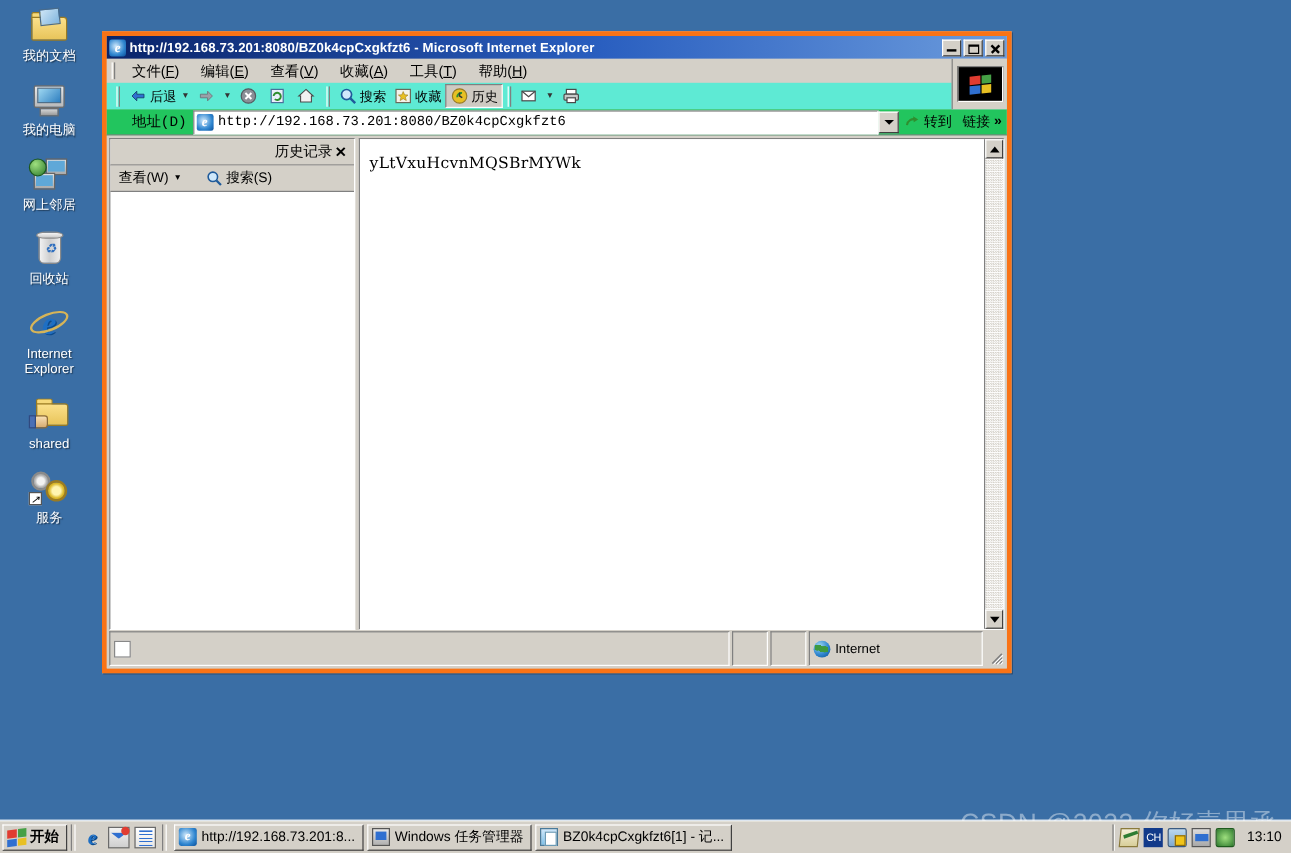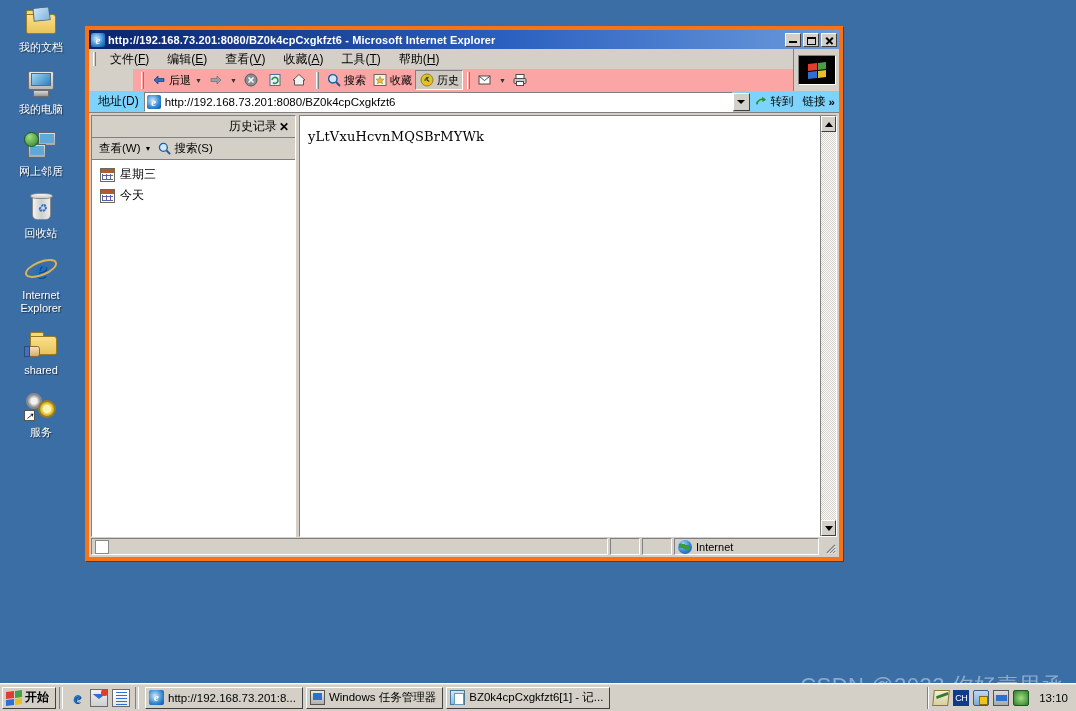--- a/index.html
+++ b/index.html
@@ -139,21 +139,21 @@
   .menu-row { display:flex; align-items:stretch; flex:none; height: 42px; position:relative; }
   .menubar {
     flex:1; height: 20px; display:flex; align-items:center; padding-left:4px;
     background:#d4d0c8;
   }
   .menubar .grip { width:3px; height:14px; border-left:1px solid #fff; border-right:1px solid #808080; margin-right:5px; }
   .menubar .mi { font-size:12px; color:#000; padding:1px 9px; white-space:nowrap; cursor:default; }
   .menubar .mi u { text-decoration: underline; }
 
   .toolbar {
-    height: 22px; display:flex; align-items:center; padding-left:4px; background:#fca5a5;margin-left:44px;
+    height: 22px; display:flex; align-items:center; padding-left:4px; background:#5eead4;
   }
   .tb-sep { width:3px; height:17px; border-left:1px solid #fff; border-right:1px solid #808080; margin:0 4px; }
   .tb-btn { display:flex; align-items:center; height:20px; padding:0 3px; font-size:11px; color:#000; white-space:nowrap; cursor:default;}
   .tb-btn.pressed { border:1px solid; border-color:#808080 #fff #fff #808080; background:#cecac2; }
   .tb-btn .ti { width:16px; height:16px; margin-right:2px; position:relative; flex:none;}
   .tb-arrow { font-size:7px; color:#333; margin:0 3px 0 1px; }
 
   .logo-box {
     position:absolute; right:0; top:0; width:46px; height:42px;
     background:#d4d0c8; display:flex; align-items:center; justify-content:center;
@@ -165,22 +165,23 @@
     display:flex; align-items:center; justify-content:center;
   }
   .win-flag { width:18px; height:15px; display:grid; grid-template-columns:1fr 1fr; grid-template-rows:1fr 1fr; gap:1px; transform: skewY(-6deg);}
   .win-flag i:nth-child(1){background:#e03c31;}
   .win-flag i:nth-child(2){background:#46a046;}
   .win-flag i:nth-child(3){background:#2f6fd0;}
   .win-flag i:nth-child(4){background:#e8c023;}
 
   
   .addr-row {
-    flex:none; height:22px; display:flex; align-items:center; background:#7dd3fc; padding-left:4px;
+    flex:none; height:22px; display:flex; align-items:center; background:#22c55e; padding-left:16px;
     border-bottom:1px solid #808080;
+    font-family:Liberation Mono, monospace;
   }
   .addr-label { font-size:12px; padding:0 5px; white-space:nowrap; }
   .addr-field {
     flex:1; height:20px; background:#fff; display:flex; align-items:center;
     border:1px solid; border-color:#808080 #fff #fff #808080; position:relative;
   }
   .addr-field .aico {
     width:14px; height:14px; margin:0 4px 0 2px; flex:none; border-radius:2px;
     background: radial-gradient(circle at 40% 40%, #cfe8fb 0%, #2f86d0 60%, #0a4f9a 100%);
     position:relative;
@@ -206,21 +207,21 @@
     border:1px solid; border-color:#808080 #fff #fff #808080;
     display:flex; flex-direction:column; min-height:0;
   }
   .eb-header {
     height:22px; flex:none; display:flex; align-items:center; justify-content:flex-end;
     background:#d4d0c8; padding:0 4px 0 6px; border-bottom:1px solid #808080;
   }
   .eb-title { font-size:12px; color:#000; }
   .eb-close { font-size:12px; font-weight:bold; color:#000; cursor:default; padding:0 2px; }
   .eb-toolbar {
-    height:22px; flex:none; display:flex; align-items:center; gap:0;
+    height:22px; flex:none; display:flex; align-items:center; gap:14px;
     background:#d4d0c8; padding:0 4px; border-bottom:1px solid #808080;
   }
   .eb-tb-item { display:flex; align-items:center; font-size:11.5px; padding:1px 3px; white-space:nowrap; cursor:default;}
   .eb-tb-item .ebi { width:15px; height:15px; margin-right:2px; position:relative; flex:none;}
   .eb-list { flex:1; background:#fff; padding:4px 0 0 8px; min-height:0; overflow:hidden; }
   .eb-item { display:flex; align-items:center; font-size:12px; color:#000; padding:2px 0; cursor:default;}
   .eb-item .cal {
     width:15px; height:14px; margin-right:5px; flex:none; position:relative;
     background:#fff; border:1px solid #6a6a5a;
   }
@@ -248,21 +249,21 @@
   }
   .sbtn {
     height:16px; background:#d4d0c8; border:1px solid; border-color:#fff #404040 #404040 #fff;
     display:flex; align-items:center; justify-content:center; flex:none;
   }
   .sbtn i { border-left:4px solid transparent; border-right:4px solid transparent; }
   .sbtn.up i { border-bottom:5px solid #000; }
   .sbtn.dn i { border-top:5px solid #000; }
 
   
-  .statusbar { flex:none; height:20px; display:flex; align-items:stretch; background:#d4d0c8; padding:1px 2px 2px 2px; gap:2px;}
+  .statusbar { flex:none; height:32px; display:flex; align-items:stretch; background:#d4d0c8; padding:1px 2px 2px 2px; gap:2px;}
   .sb-cell {
     border:1px solid; border-color:#808080 #fff #fff #808080;
     display:flex; align-items:center; padding:0 3px; font-size:11px; color:#000;
   }
   .sb-main { flex:1; }
   .sb-small { width:30px; }
   .sb-zone { width:145px; }
   .sb-grip { width:16px; display:flex; align-items:flex-end; justify-content:flex-end; padding:0 1px 1px 0;}
   .sb-grip svg { display:block; }
   .sb-ico { width:14px; height:14px; margin-right:4px; flex:none; position:relative;}
@@ -610,30 +611,20 @@
         </span>
         <span class="eb-tb-item">
           <span class="ebi">
             <svg width="15" height="15" viewBox="0 0 16 16">
                 <circle cx="6.8" cy="6.8" r="4.2" fill="#cfe8fb" stroke="#1f5a9a" stroke-width="1.4"></circle>
                 <path d="M10 10 L14 14" stroke="#1f5a9a" stroke-width="2"></path>
               </svg>
           </span>
           <span>搜索(S)</span>
         </span>
-      </div>
-      <div class="eb-list">
-        <div class="eb-item">
-          <span class="cal"></span>
-          <span>星期三</span>
-        </div>
-        <div class="eb-item">
-          <span class="cal"></span>
-          <span>今天</span>
-        </div>
       </div>
     </div>
 
     <div class="content-pane">
       <div class="page-area">
         <div class="page-text">yLtVxuHcvnMQSBrMYWk</div>
       </div>
       <div class="vscroll">
         <span class="sbtn up">
             <i></i>

